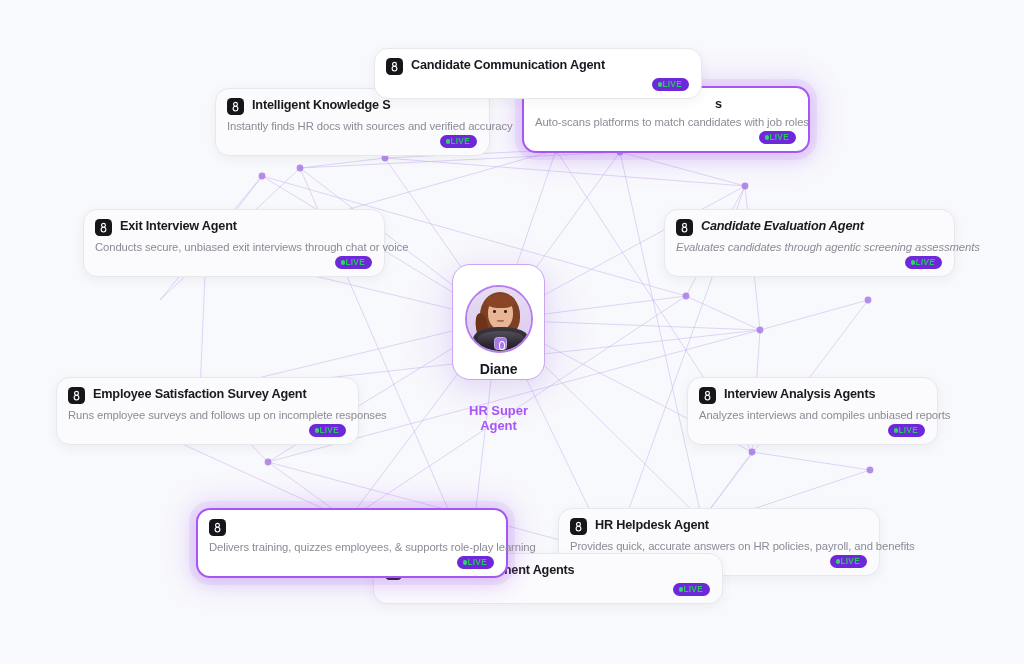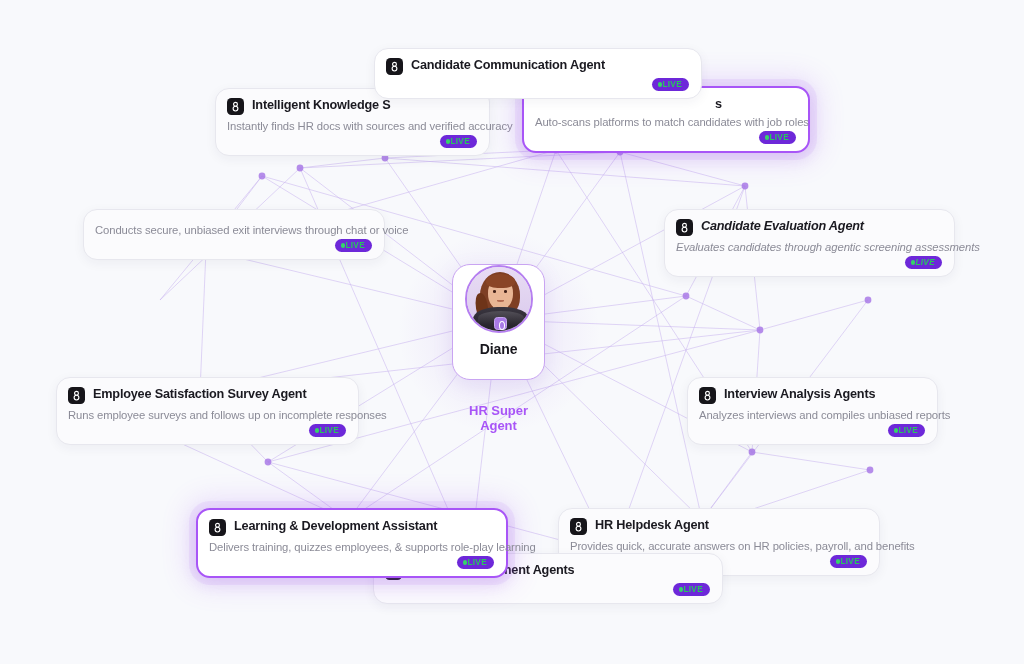--- a/index.html
+++ b/index.html
@@ -47,21 +47,21 @@
     width: 93px;
     height: 116px;
     background: #ffffff;
     border: 1.6px solid #c9a4f2;
     border-radius: 18px;
     box-shadow: 0 6px 20px rgba(140, 90, 210, 0.13);
     display: flex;
     flex-direction: column;
     align-items: center;
     justify-content: flex-start;
-    padding-top: 0;
+    padding-top: 20px;
     z-index: 30;
   }
 
   .hub-avatar {
     width: 68px;
     height: 68px;
     border-radius: 50%;
     border: 2px solid #b57ef0;
     overflow: hidden;
     position: relative;
@@ -414,20 +414,31 @@
     </div>
     <div class="badge-row">
       <span class="live-badge">
         <span class="live-dot"></span>
         <span class="live-text">LIVE</span>
       </span>
     </div>
   </div>
 
   <div class="card z3" style="left:83px; top:209px; width:302px;">
+    <div class="card-head">
+      <span class="card-icon">
+        <svg width="11" height="11" viewBox="0 0 12 12">
+            <g fill="none" stroke="#fff" stroke-width="1.25">
+              <circle cx="6" cy="3.6" r="2.1"></circle>
+              <circle cx="6" cy="8.3" r="2.6"></circle>
+            </g>
+          </svg>
+      </span>
+      <span class="card-title">Exit Interview Agent</span>
+    </div>
     <div class="card-desc">Conducts secure, unbiased exit interviews through chat or voice</div>
     <div class="badge-row">
       <span class="live-badge">
         <span class="live-dot"></span>
         <span class="live-text">LIVE</span>
       </span>
     </div>
   </div>
 
   <div class="card z3" style="left:664px; top:209px; width:291px;font-style:italic;">
@@ -537,21 +548,20 @@
   <div class="card highlight z5" style="left:196px; top:508px; width:312px;">
     <div class="card-head">
       <span class="card-icon">
         <svg width="11" height="11" viewBox="0 0 12 12">
             <g fill="none" stroke="#fff" stroke-width="1.25">
               <circle cx="6" cy="3.6" r="2.1"></circle>
               <circle cx="6" cy="8.3" r="2.6"></circle>
             </g>
           </svg>
       </span>
-      <span class="card-title">Learning &amp; Development Assistant</span>
     </div>
     <div class="card-desc">Delivers training, quizzes employees, &amp; supports role-play learning</div>
     <div class="badge-row">
       <span class="live-badge">
         <span class="live-dot"></span>
         <span class="live-text">LIVE</span>
       </span>
     </div>
   </div>
 

